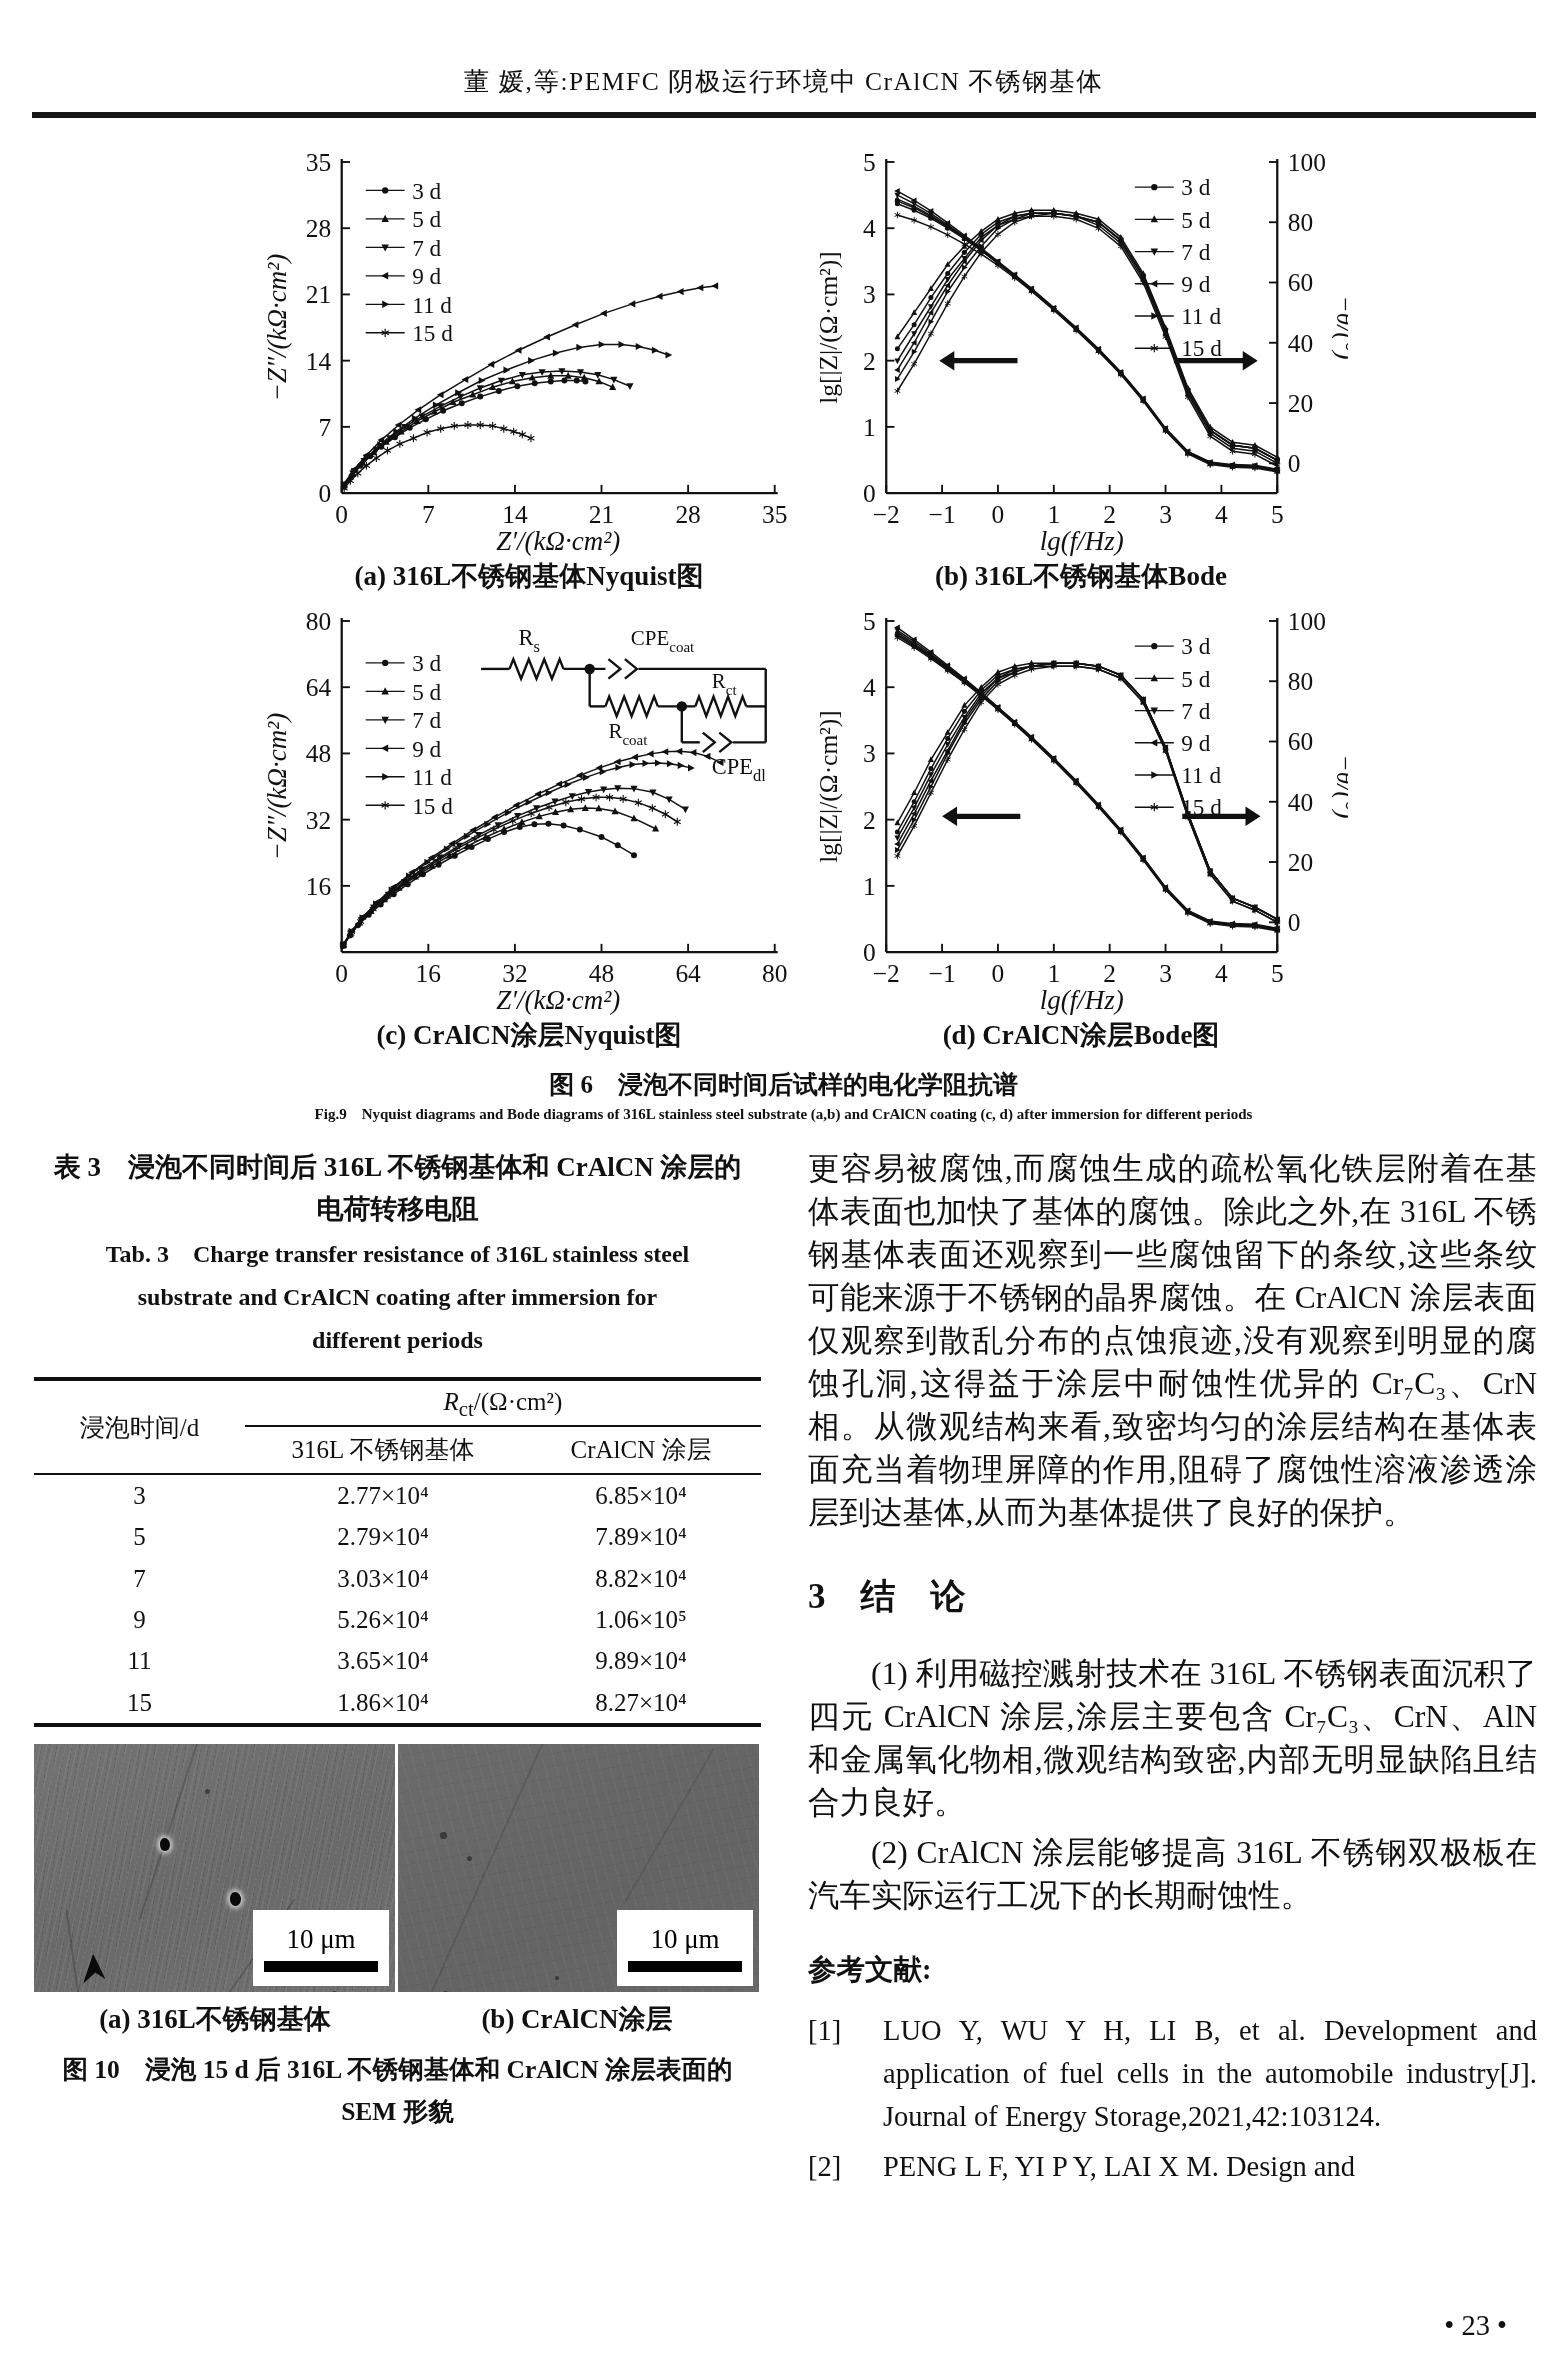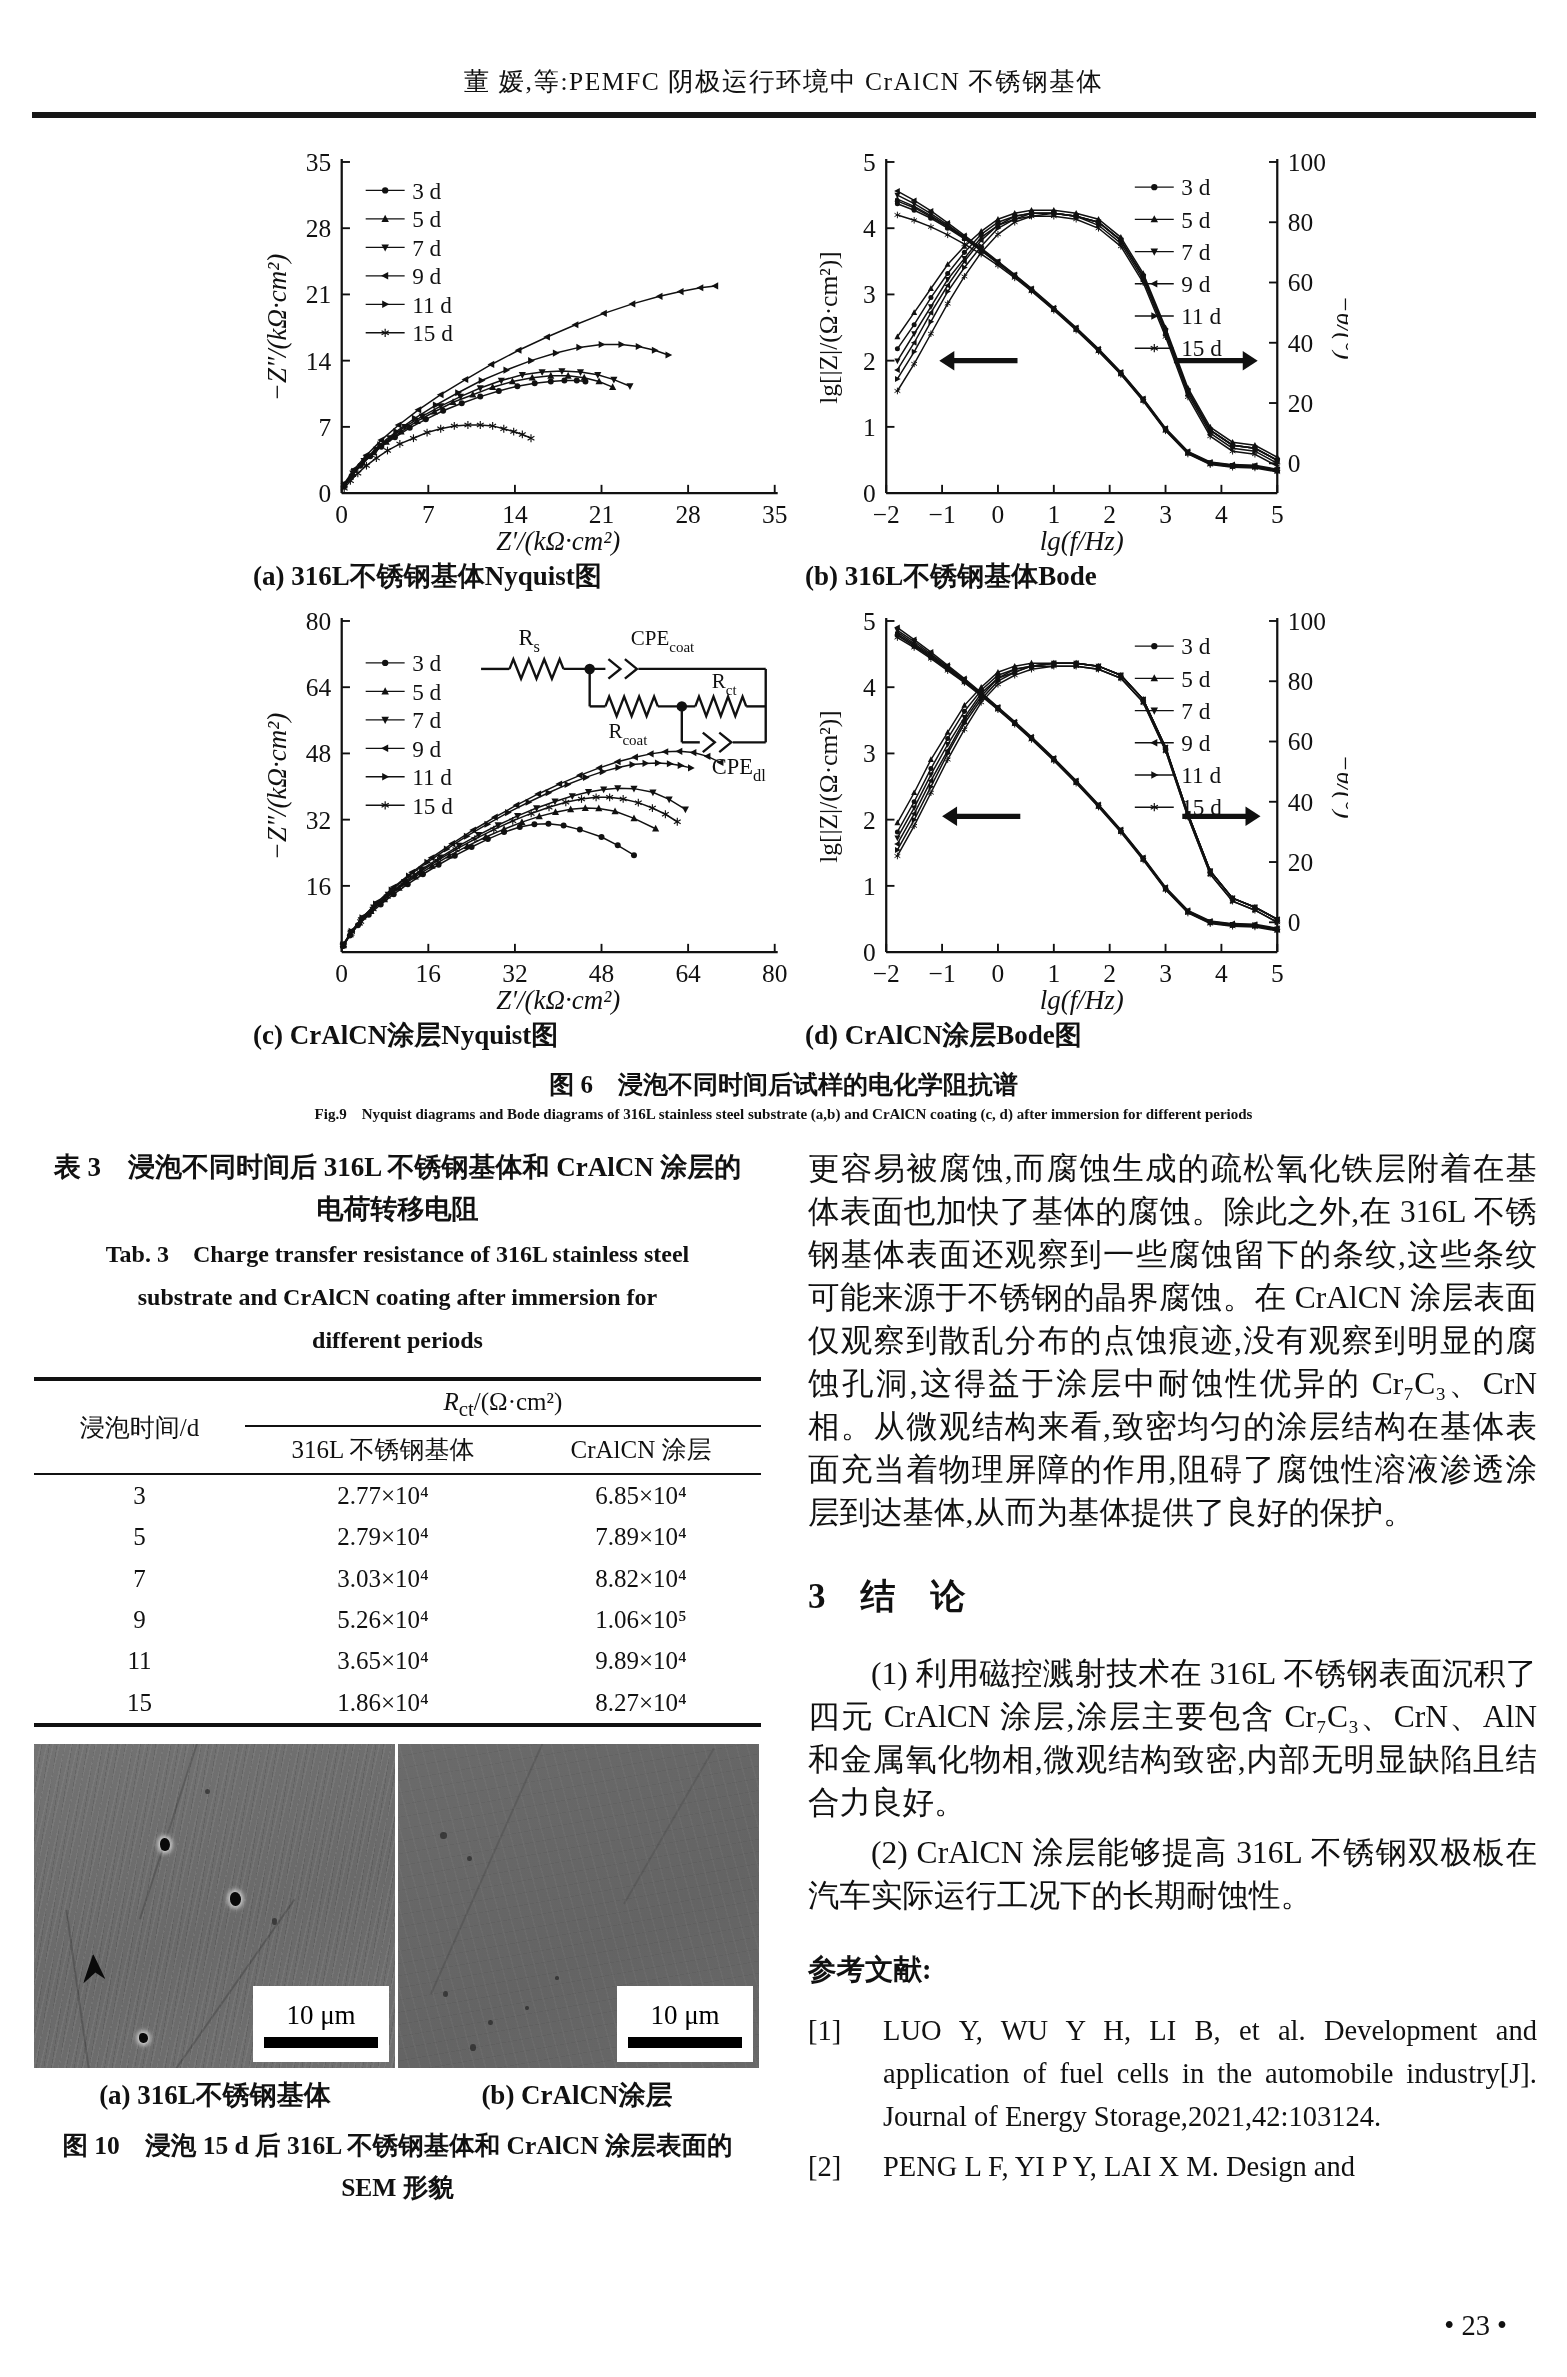--- a/index.html
+++ b/index.html
@@ -5,38 +5,38 @@
   html,body{margin:0;padding:0;background:#e8e8e8;}
   .page{position:relative;width:1567px;height:2377px;background:#ffffff;
         font-family:"Liberation Serif","DejaVu Serif",serif;color:#111;overflow:hidden;}
   .hdr{position:absolute;top:64px;left:0;width:100%;text-align:center;
        font-size:25.5px;letter-spacing:1.5px;}
   .rule{position:absolute;top:112px;left:31.5px;right:31.5px;height:6px;background:#161616;}
   .charts{position:absolute;top:147px;left:253px;width:1104px;
           display:grid;grid-template-columns:552px 552px;}
   .chartcell{width:552px;height:459px;position:relative;}
   .chartcell svg{display:block;margin:0 auto;}
-  .chartcap{text-align:left;font-weight:bold;font-size:27px;margin-top:-10.5px;}
+  .chartcap{text-align:center;font-weight:bold;font-size:27px;margin-top:-10.5px;}
   svg text{font-family:"Liberation Serif","DejaVu Serif",serif;fill:#111;}
   .fig9cn{position:absolute;top:1068px;left:0;width:100%;text-align:center;
           font-size:25px;font-weight:bold;}
   .fig9en{position:absolute;top:1105px;left:0;width:100%;text-align:center;
           font-size:15px;font-weight:bold;}
   .leftcol{position:absolute;left:34px;top:1146px;width:727px;}
   .t3titlecn{ text-align:center;font-size:27px;font-weight:bold;line-height:42px;}
   .t3titleen{ text-align:center;font-size:24px;font-weight:bold;line-height:43px;margin-top:3px;}
   table.t3{width:100%;border-collapse:collapse;margin-top:15px;font-size:25px;
            border-top:4.5px solid #111;border-bottom:4.5px solid #111;}
   table.t3 th,table.t3 td{font-weight:normal;text-align:center;padding:6.7px 3px;}
   table.t3 th.grp{border-bottom:2.2px solid #111;padding-bottom:3px;}
   table.t3 tr.subhead th{border-bottom:2.2px solid #111;}
   table.t3 th.c1{border-bottom:2.2px solid #111;}
   .it{font-style:italic;}
   .sem{display:flex;gap:3px;margin-top:16.5px;}
-  .panel{position:relative;width:361px;height:324px;overflow:hidden;}
+  .panel{position:relative;width:361px;height:248px;overflow:hidden;}
   .panel.pa{background:
      repeating-linear-gradient(103deg, rgba(255,255,255,0.06) 0 1.5px, rgba(0,0,0,0) 1.5px 6px),
      repeating-linear-gradient(99deg, rgba(0,0,0,0.10) 0 0.7px, rgba(0,0,0,0) 0.7px 7.5px),
      linear-gradient(160deg,#737373,#6a6a6a 55%,#707070);}
   .panel.pb{background:
      repeating-linear-gradient(75deg, rgba(255,255,255,0.03) 0 1.5px, rgba(0,0,0,0) 1.5px 10.5px),
      repeating-linear-gradient(170deg, rgba(0,0,0,0.05) 0 0.7px, rgba(0,0,0,0) 0.7px 12px),
      linear-gradient(150deg,#6b6b6b,#646464 60%,#686868);}
   .pit{position:absolute;background:#0a0a0a;border-radius:45% 55% 50% 50%;
        box-shadow:0 0 7.5px 3.7px rgba(255,255,255,0.85);}

